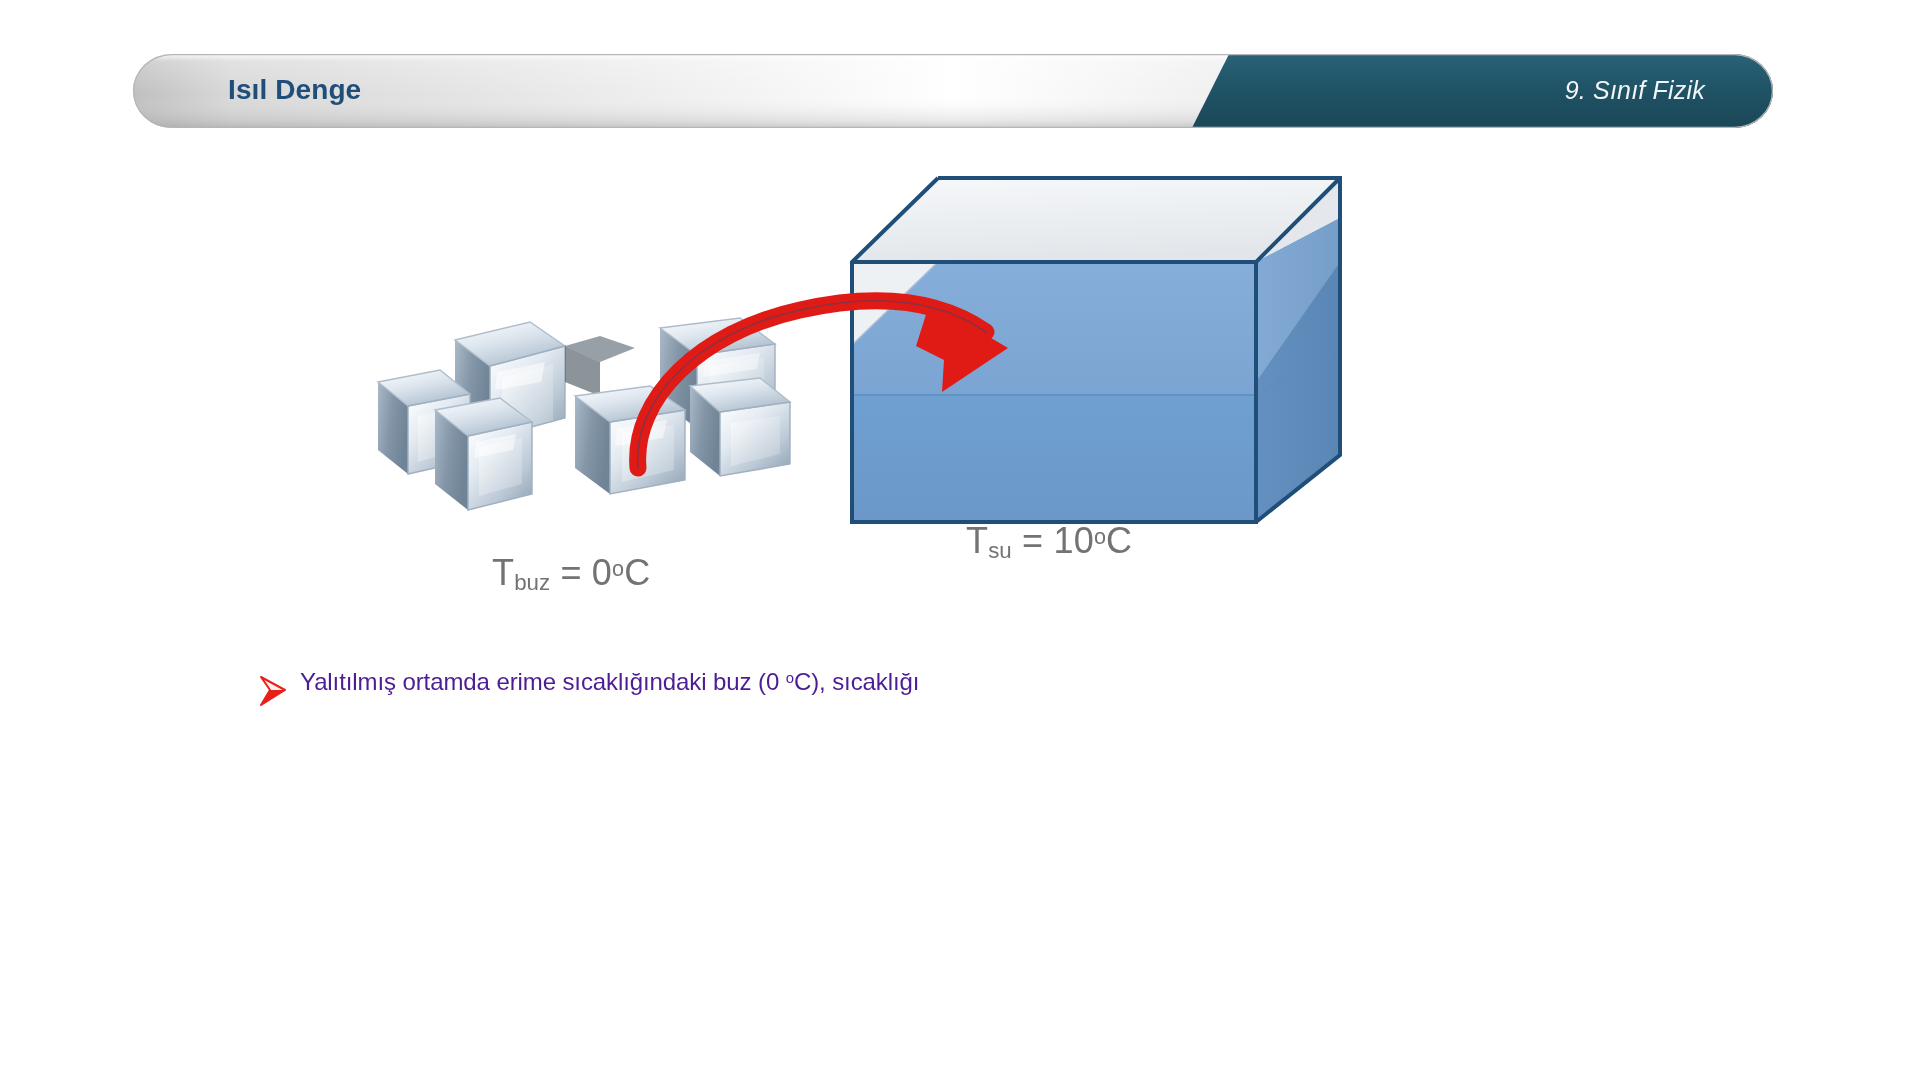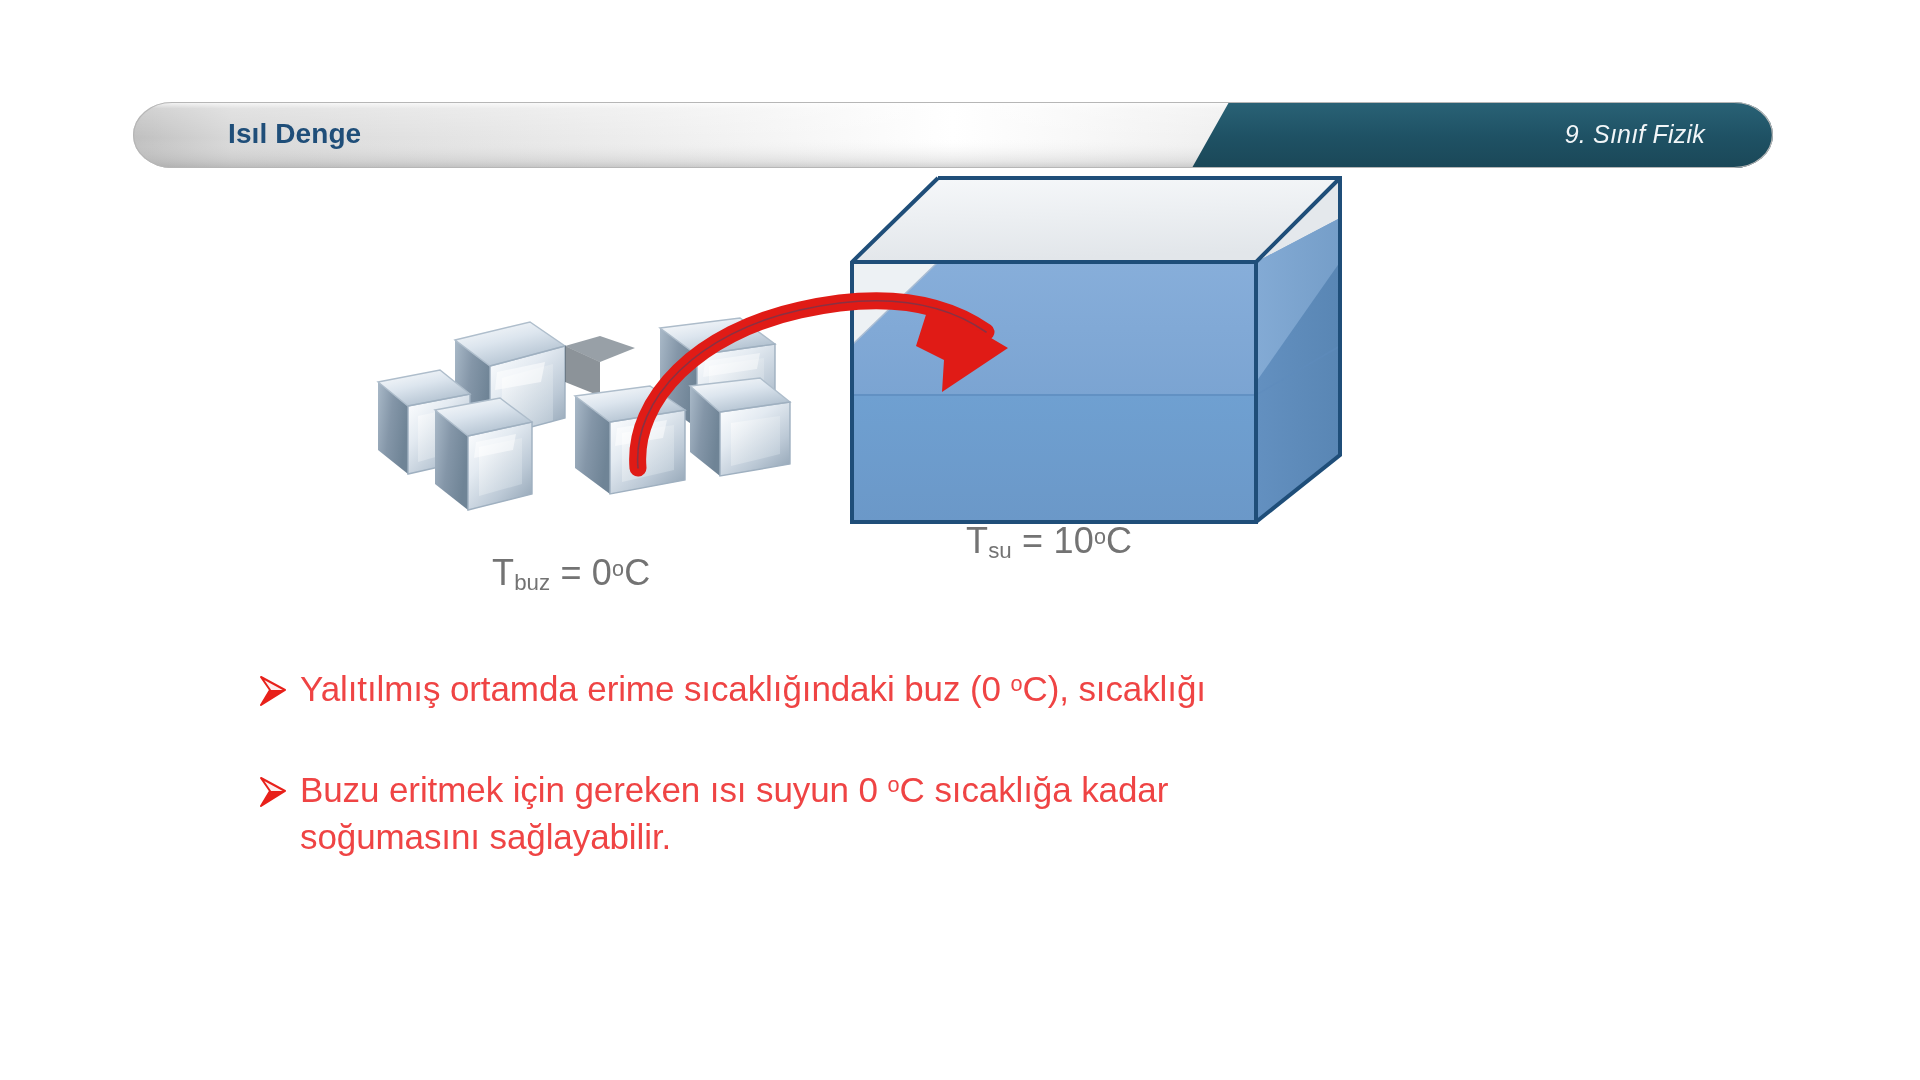--- a/index.html
+++ b/index.html
@@ -22,22 +22,21 @@
     inset: 0;
     background: #ffffff;
   }
 
   
   .header-banner {
     position: absolute;
     left: 133px;
     top: 54px;
     width: 1640px;
-    height: 66px;
-    margin-top: 48px;
+    height: 74px;
   }
   .header-banner svg {
     display: block;
     width: 100%;
     height: 100%;
     overflow: visible;
   }
   .header-title {
     position: absolute;
     left: 95px;
@@ -113,23 +112,23 @@
     margin-bottom: 54px;
   }
   .bullet-marker {
     flex: 0 0 auto;
     width: 42px;
     padding-top: 9px;
     line-height: 0;
   }
   .bullet-text {
     flex: 1 1 auto;
-    font-size: 35px;
+    font-size: 24px;
     line-height: 1.34;
-    color: #ef4444;
+    color: #4c1d95;
     letter-spacing: -0.1px;
   }
   .bullet-text .deg {
     font-size: 0.62em;
     vertical-align: 0.45em;
   }
 </style>
 </head>
 <body>
 
@@ -336,26 +335,16 @@
       <span class="bullet-marker">
         <svg width="30" height="32" viewBox="0 0 30 32" aria-hidden="true">
           <path d="M3 2 L27 15 L3 30 L12 15 Z" fill="#E8201A"></path>
           <path d="M3 2 L27 15 L12 15 Z" fill="#FFFFFF" opacity="0.92"></path>
           <path d="M3 2 L27 15 L3 30 L12 15 Z" fill="none" stroke="#E8201A" stroke-width="2" stroke-linejoin="round"></path>
         </svg>
       </span>
       <span class="bullet-text"><span>Yalıtılmış ortamda erime sıcaklığındaki buz (0&nbsp;<span class="deg">o</span>C), sıcaklığı</span><br></span>
     </div>
 
-    <div class="bullet-row">
-      <span class="bullet-marker">
-        <svg width="30" height="32" viewBox="0 0 30 32" aria-hidden="true">
-          <path d="M3 2 L27 15 L3 30 L12 15 Z" fill="#E8201A"></path>
-          <path d="M3 2 L27 15 L12 15 Z" fill="#FFFFFF" opacity="0.92"></path>
-          <path d="M3 2 L27 15 L3 30 L12 15 Z" fill="none" stroke="#E8201A" stroke-width="2" stroke-linejoin="round"></path>
-        </svg>
-      </span>
-      <span class="bullet-text"><span>Buzu eritmek için gereken ısı suyun 0&nbsp;<span class="deg">o</span>C sıcaklığa kadar</span><br><span>soğumasını sağlayabilir.</span></span>
-    </div>
 
   </div>
 
 </div>
 
 </body></html>

